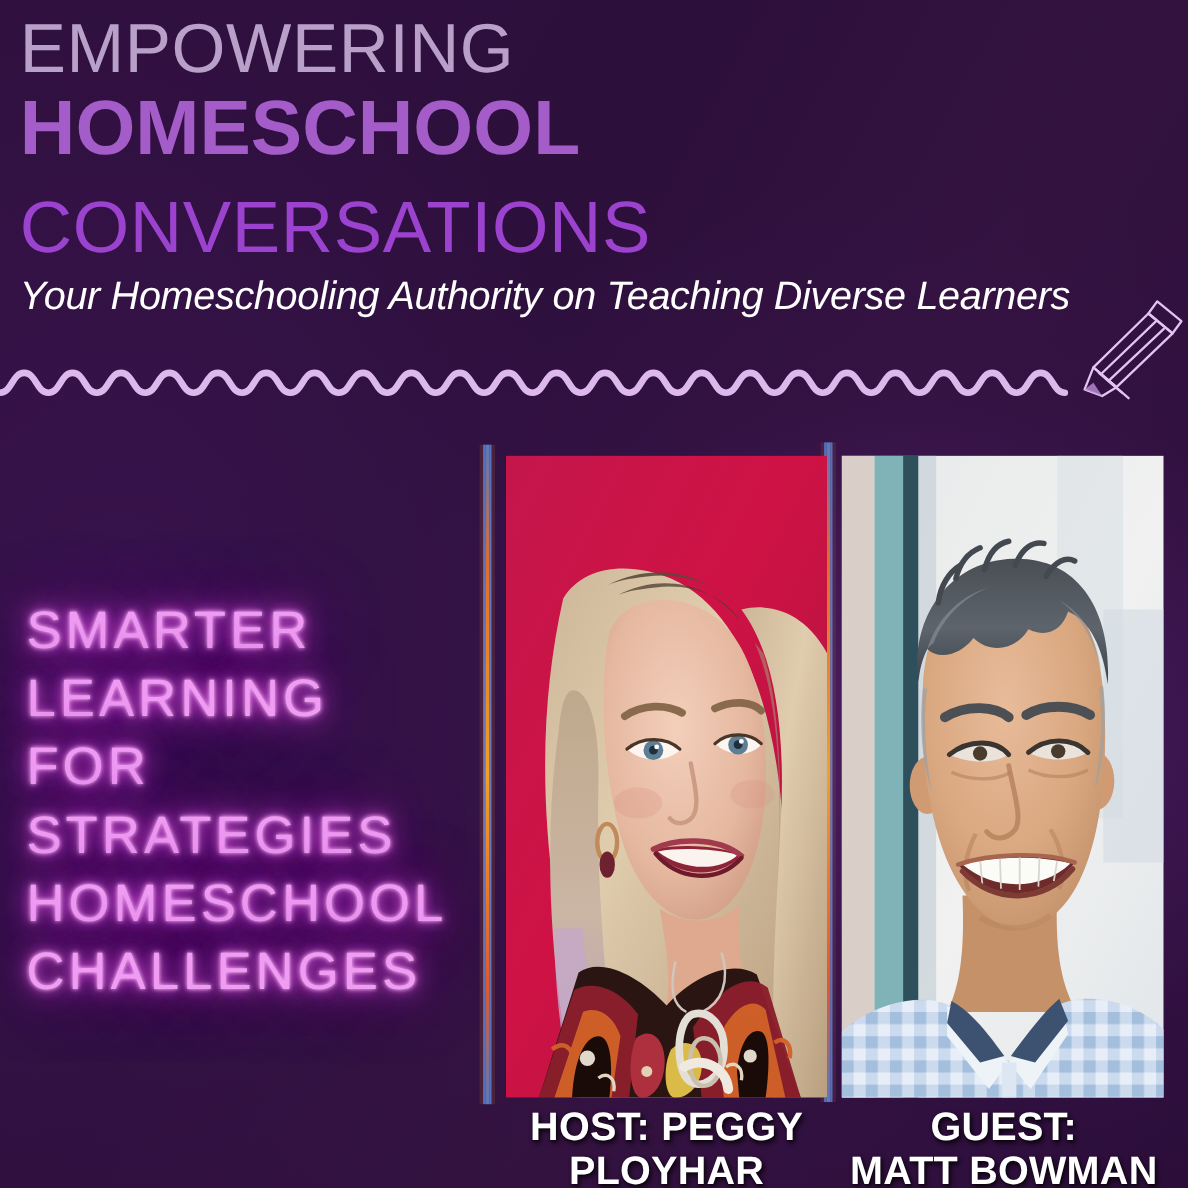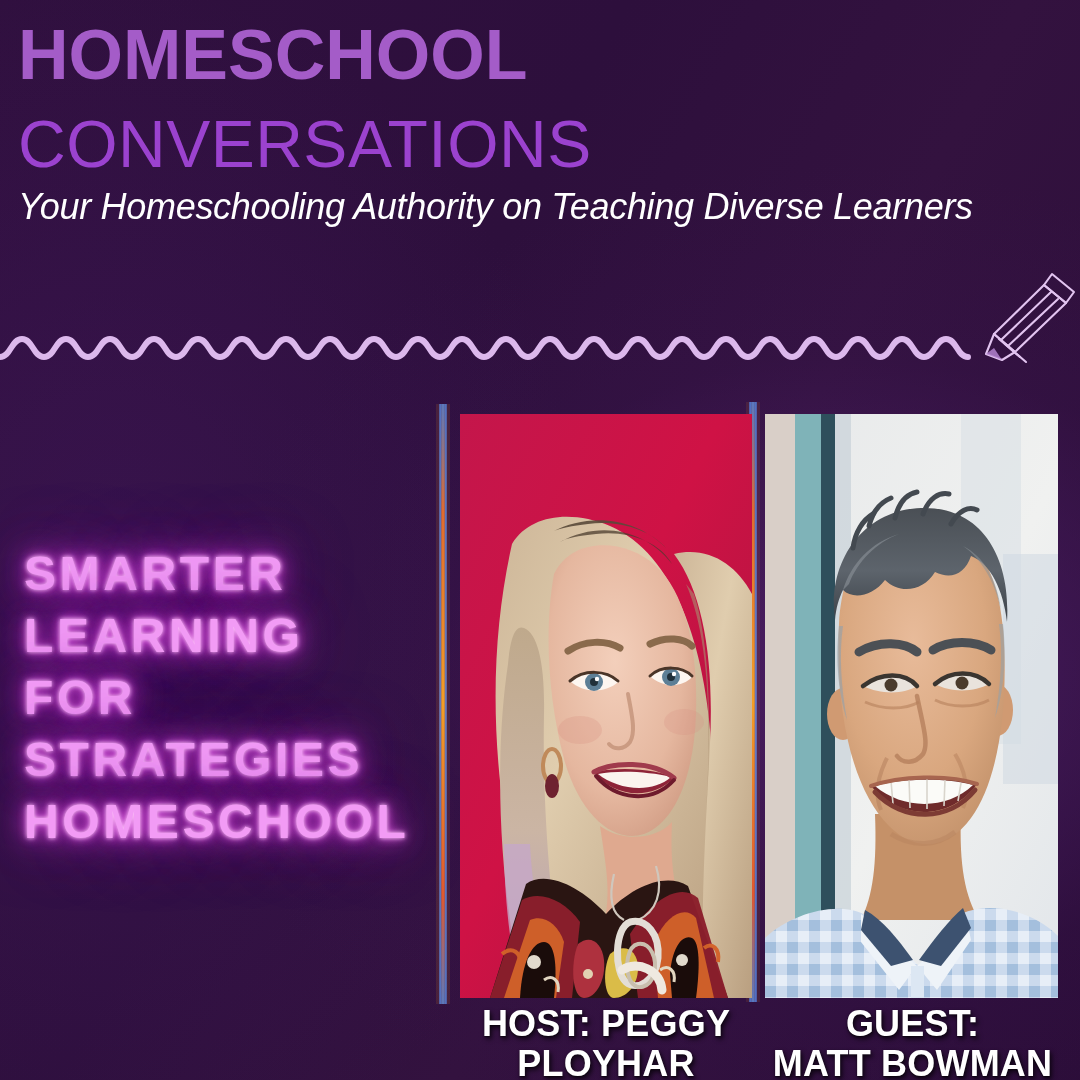--- a/index.html
+++ b/index.html
@@ -65,21 +65,21 @@
 
   
   .headline{
     position:absolute; left:24px; top:543px;
     width:400px;
   }
   .headline .hl{
     display:block;
     font-size:48px;
     line-height:62px;
-    font-weight:700;
+    font-weight:400;
     letter-spacing:3.6px;
     color:#f29bf5;
     white-space:nowrap;
     text-shadow:
       0 0 4px #ffc9fb,
       0 0 10px #ef6bf0,
       0 0 22px #d23bd8,
       0 0 40px #a325b4,
       0 0 70px #7d1f94;
   }
@@ -116,20 +116,21 @@
 
   
   svg{ display:block; }
 </style>
 </head>
 <body>
 
 <div id="canvas">
 
   <div class="logo-block">
+    <div class="logo-line1">EMPOWERING</div>
     <div class="logo-line2">HOMESCHOOL</div>
     <div class="logo-line3">CONVERSATIONS</div>
     <div class="logo-tagline">Your Homeschooling Authority on Teaching Diverse Learners</div>
   </div>
 
   <div class="wave-wrap">
     <svg width="1080" height="46" viewBox="0 0 1080 46">
       <path d="M0,32 C11,32 11,14 22,14 C33,14 33,32 44,32 C55,32 55,14 66,14
                C77,14 77,32 88,32 C99,32 99,14 110,14 C121,14 121,32 132,32
                C143,32 143,14 154,14 C165,14 165,32 176,32 C187,32 187,14 198,14
@@ -167,20 +168,21 @@
       <path d="M16,80 L24,92 L8,86 Z" fill="#b384cf" opacity="0.85"></path>
     </svg>
   </div>
 
   <div class="headline">
     <span class="hl">SMARTER</span>
     <span class="hl">LEARNING</span>
     <span class="hl">FOR</span>
     <span class="hl">STRATEGIES</span>
     <span class="hl">HOMESCHOOL</span>
+    <span class="hl">CHALLENGES</span>
   </div>
 
   <div class="streak streak-a">
     <svg width="22" height="600" viewBox="0 0 22 600">
       <defs>
         <linearGradient id="sv" x1="0" y1="0" x2="0" y2="1">
           <stop offset="0%" stop-color="#4a7fe0" stop-opacity="0.9"></stop>
           <stop offset="18%" stop-color="#e86a2e" stop-opacity="0.95"></stop>
           <stop offset="50%" stop-color="#f4a024" stop-opacity="1"></stop>
           <stop offset="82%" stop-color="#e8532e" stop-opacity="0.95"></stop>

